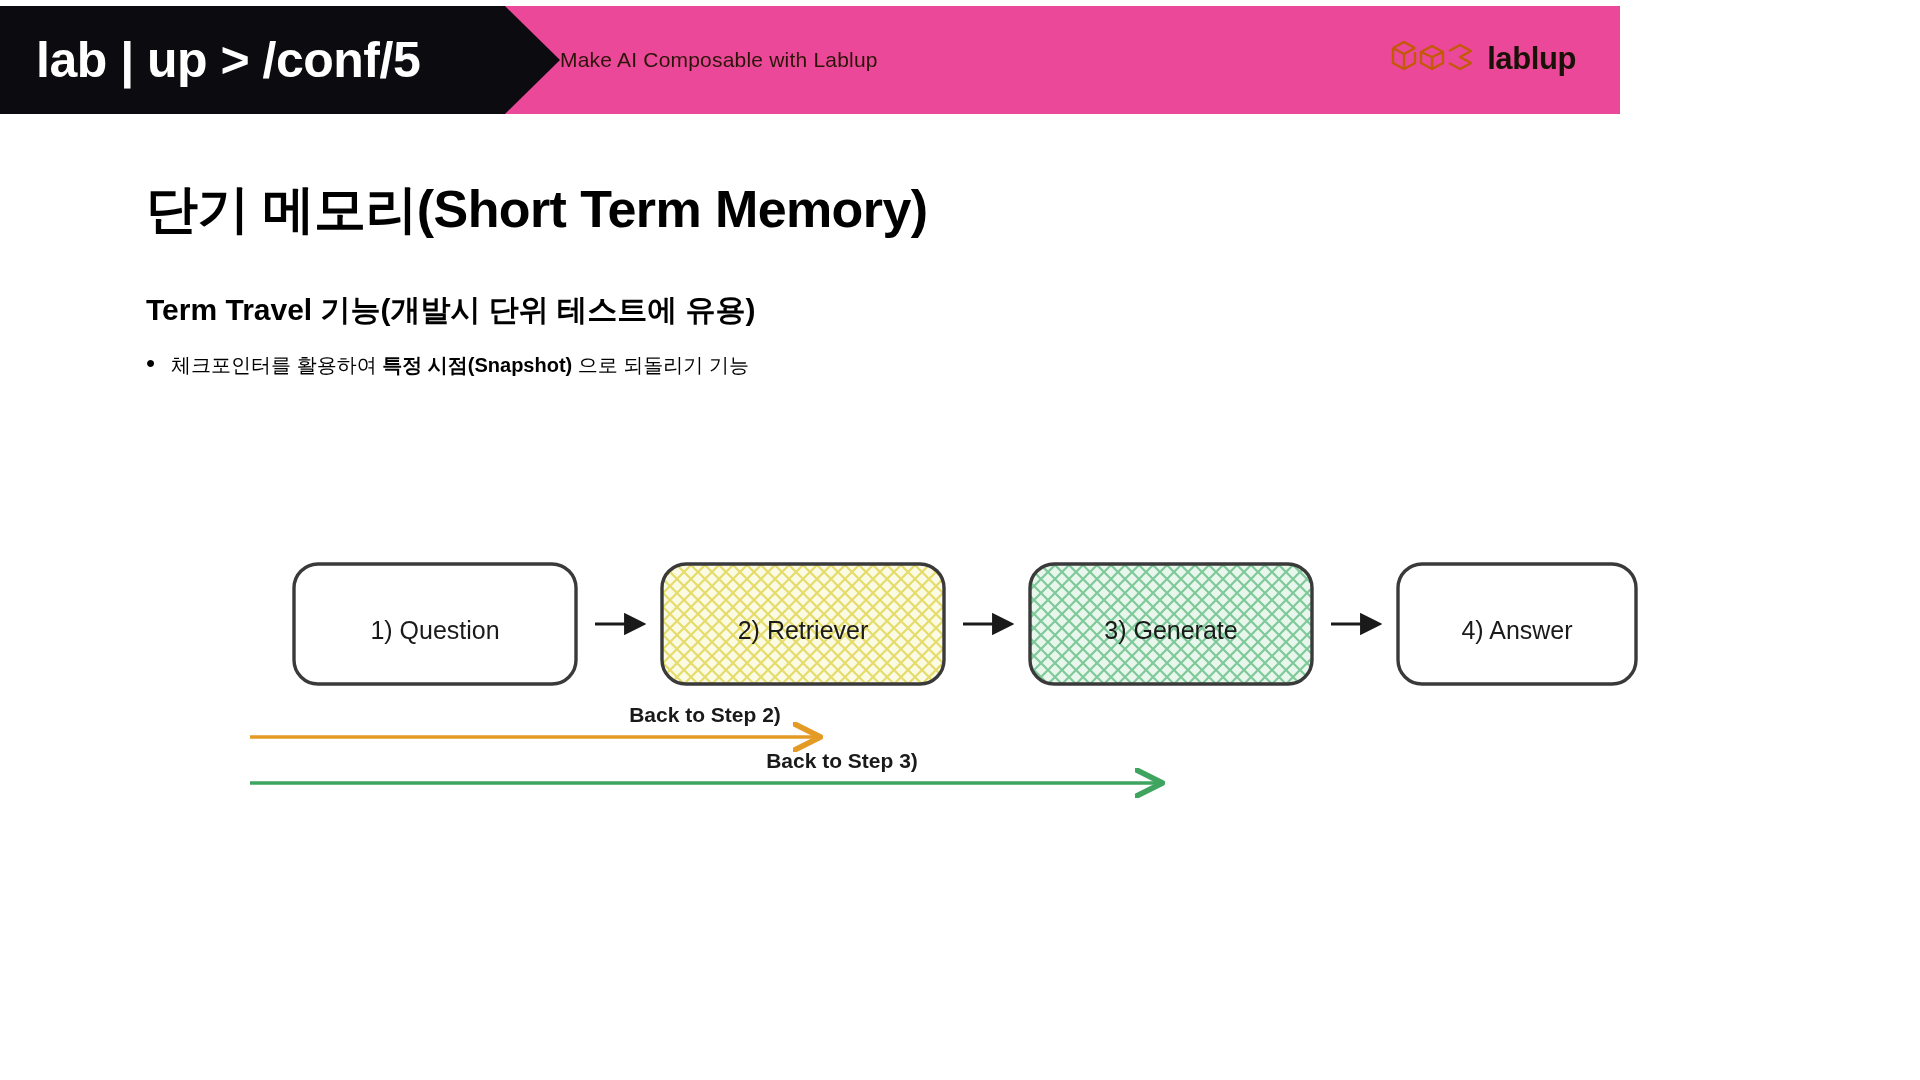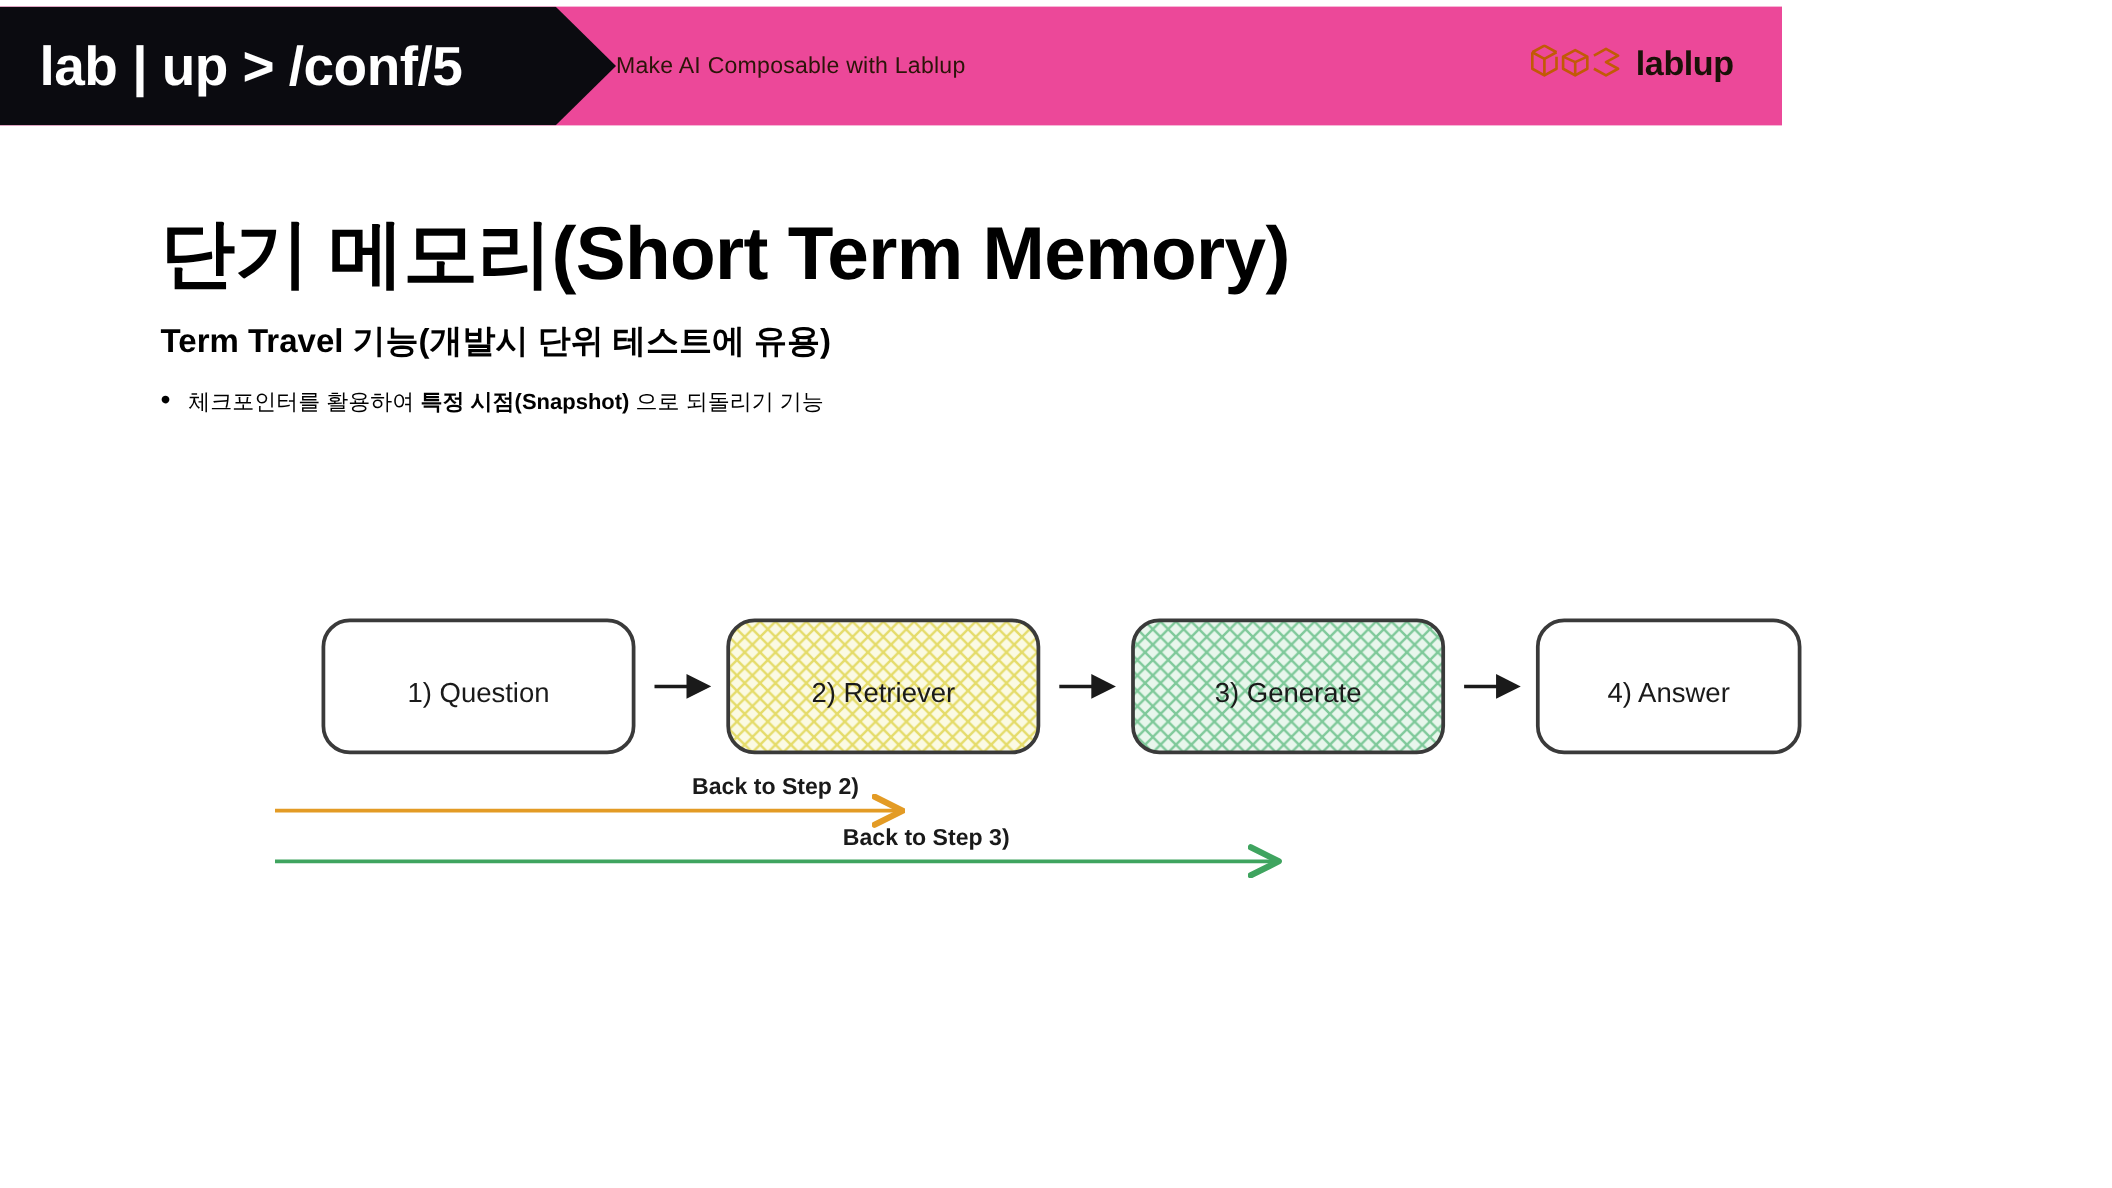--- a/index.html
+++ b/index.html
@@ -71,21 +71,21 @@
     font-weight: 700;
     letter-spacing: -0.4px;
     white-space: nowrap;
   }
 
   
   #slide-title {
     position: absolute;
     left: 146px;
     top: 140px;
-    font-size: 68px;
+    font-size: 52px;
     font-weight: 700;
     letter-spacing: -0.6px;
     white-space: nowrap;
   }
   #subheading {
     position: absolute;
     left: 146px;
     top: 290px;
     font-size: 30px;
     font-weight: 700;

